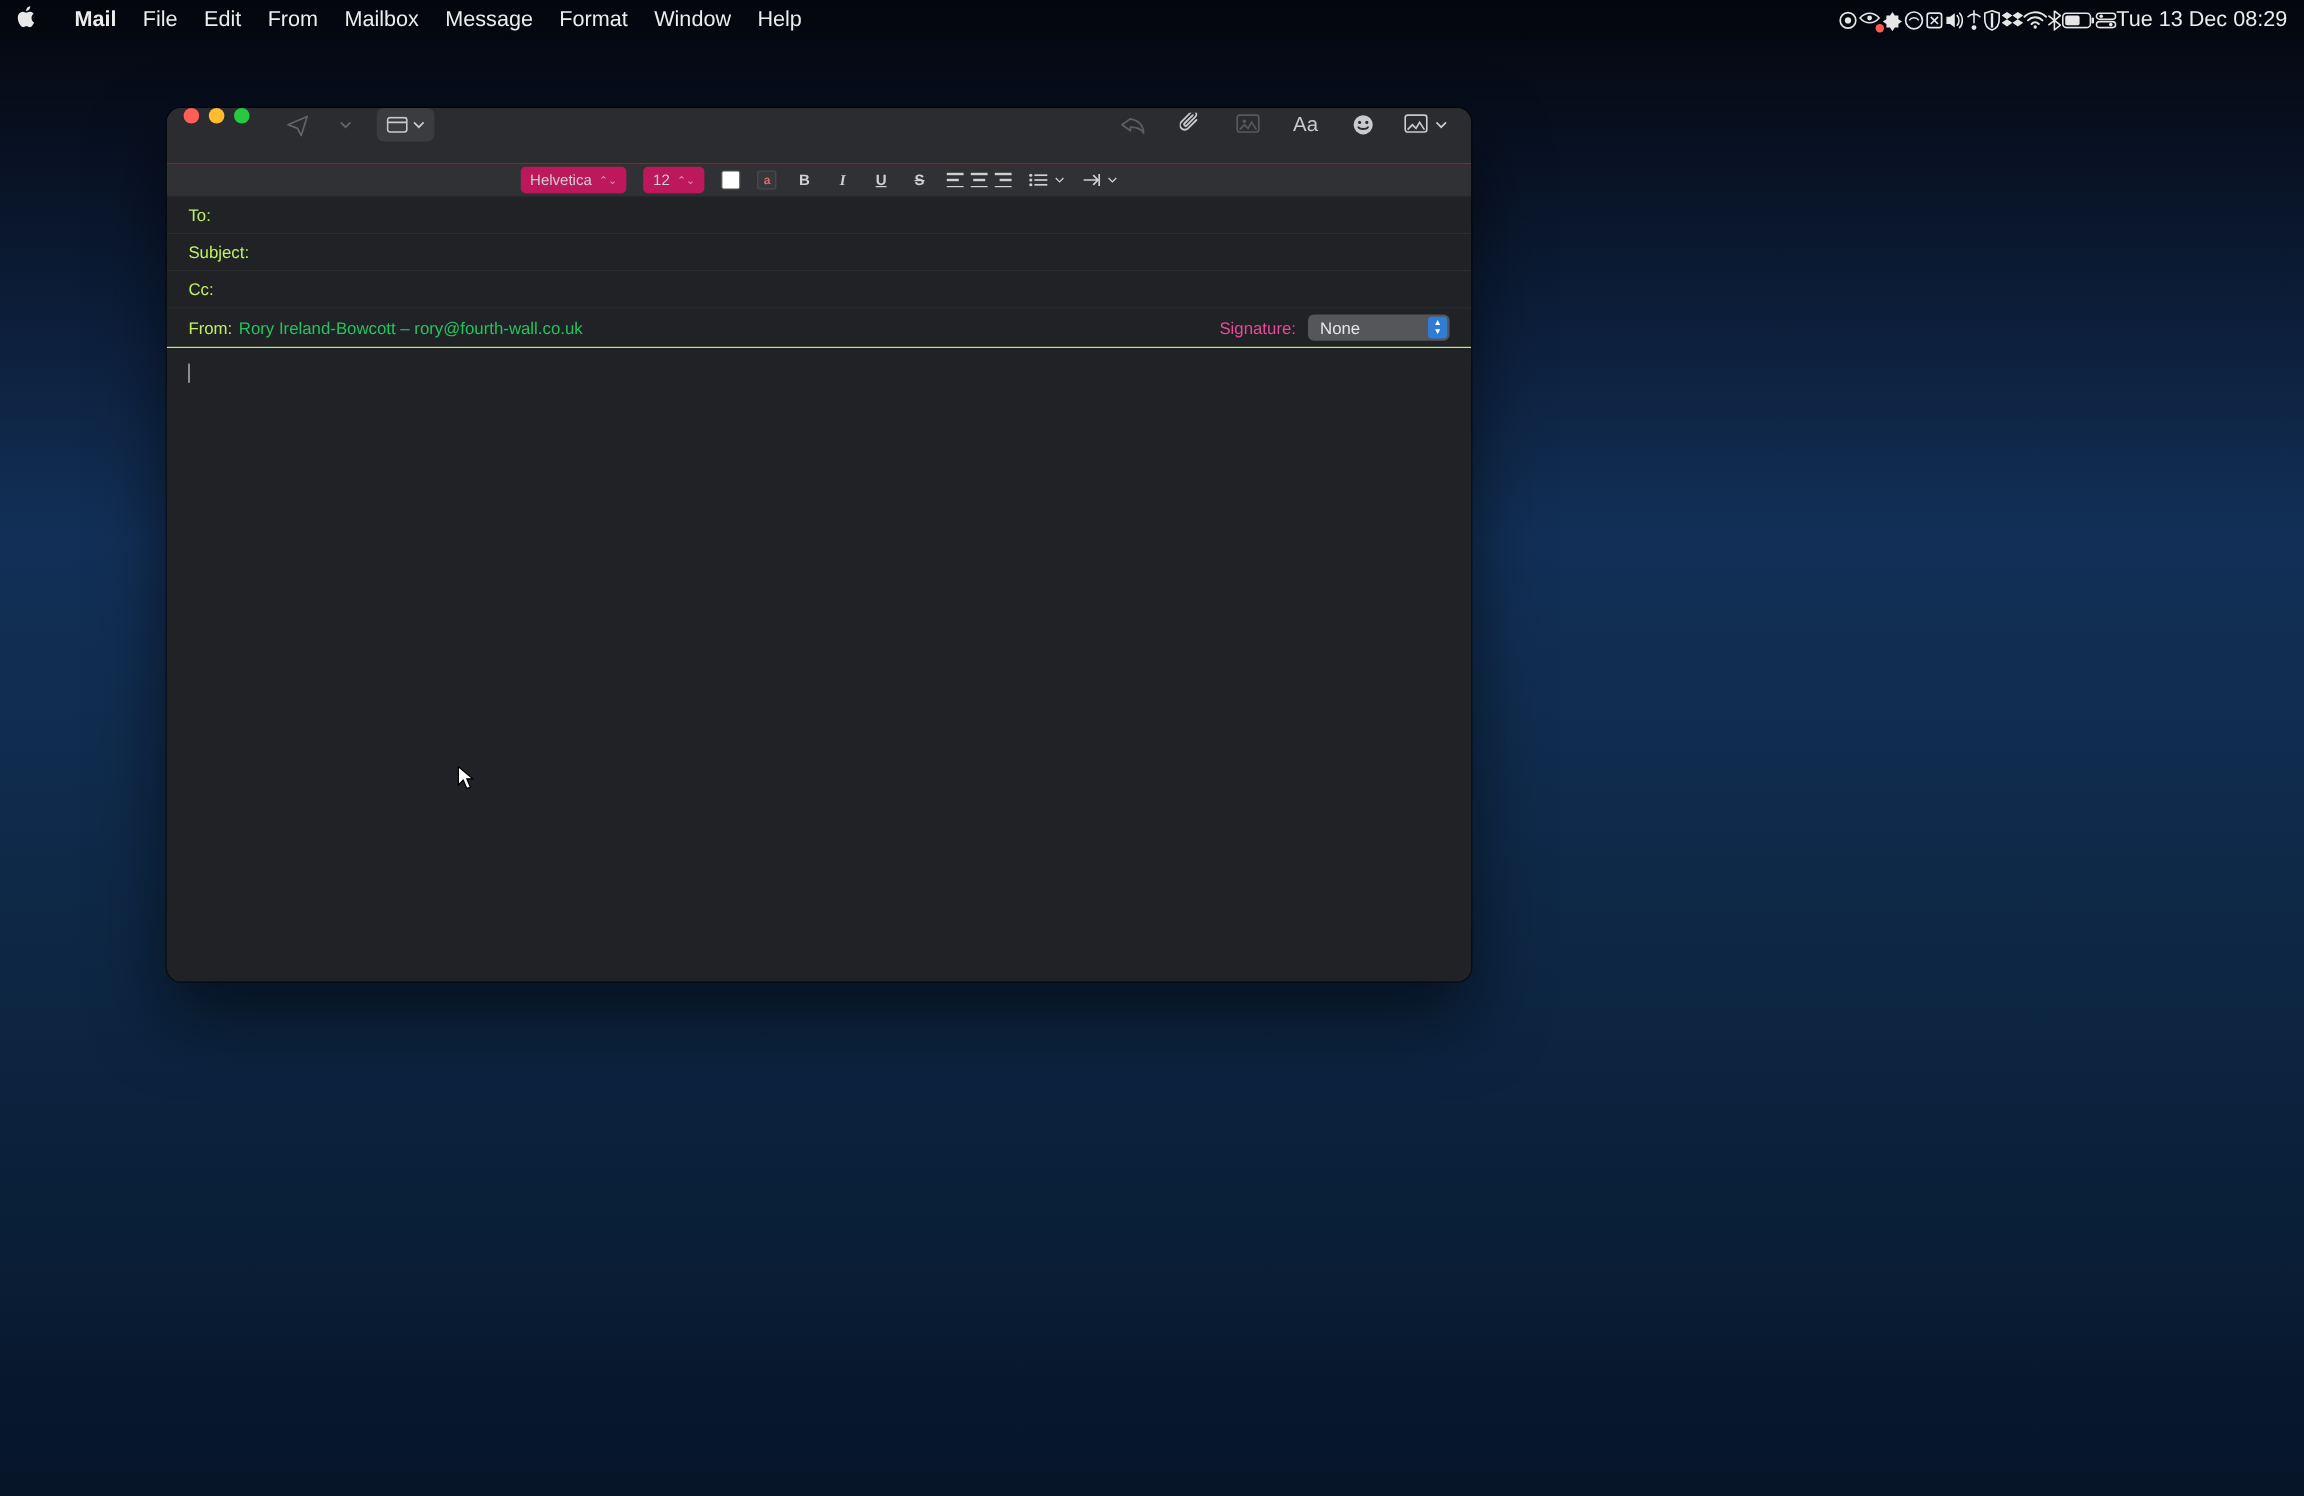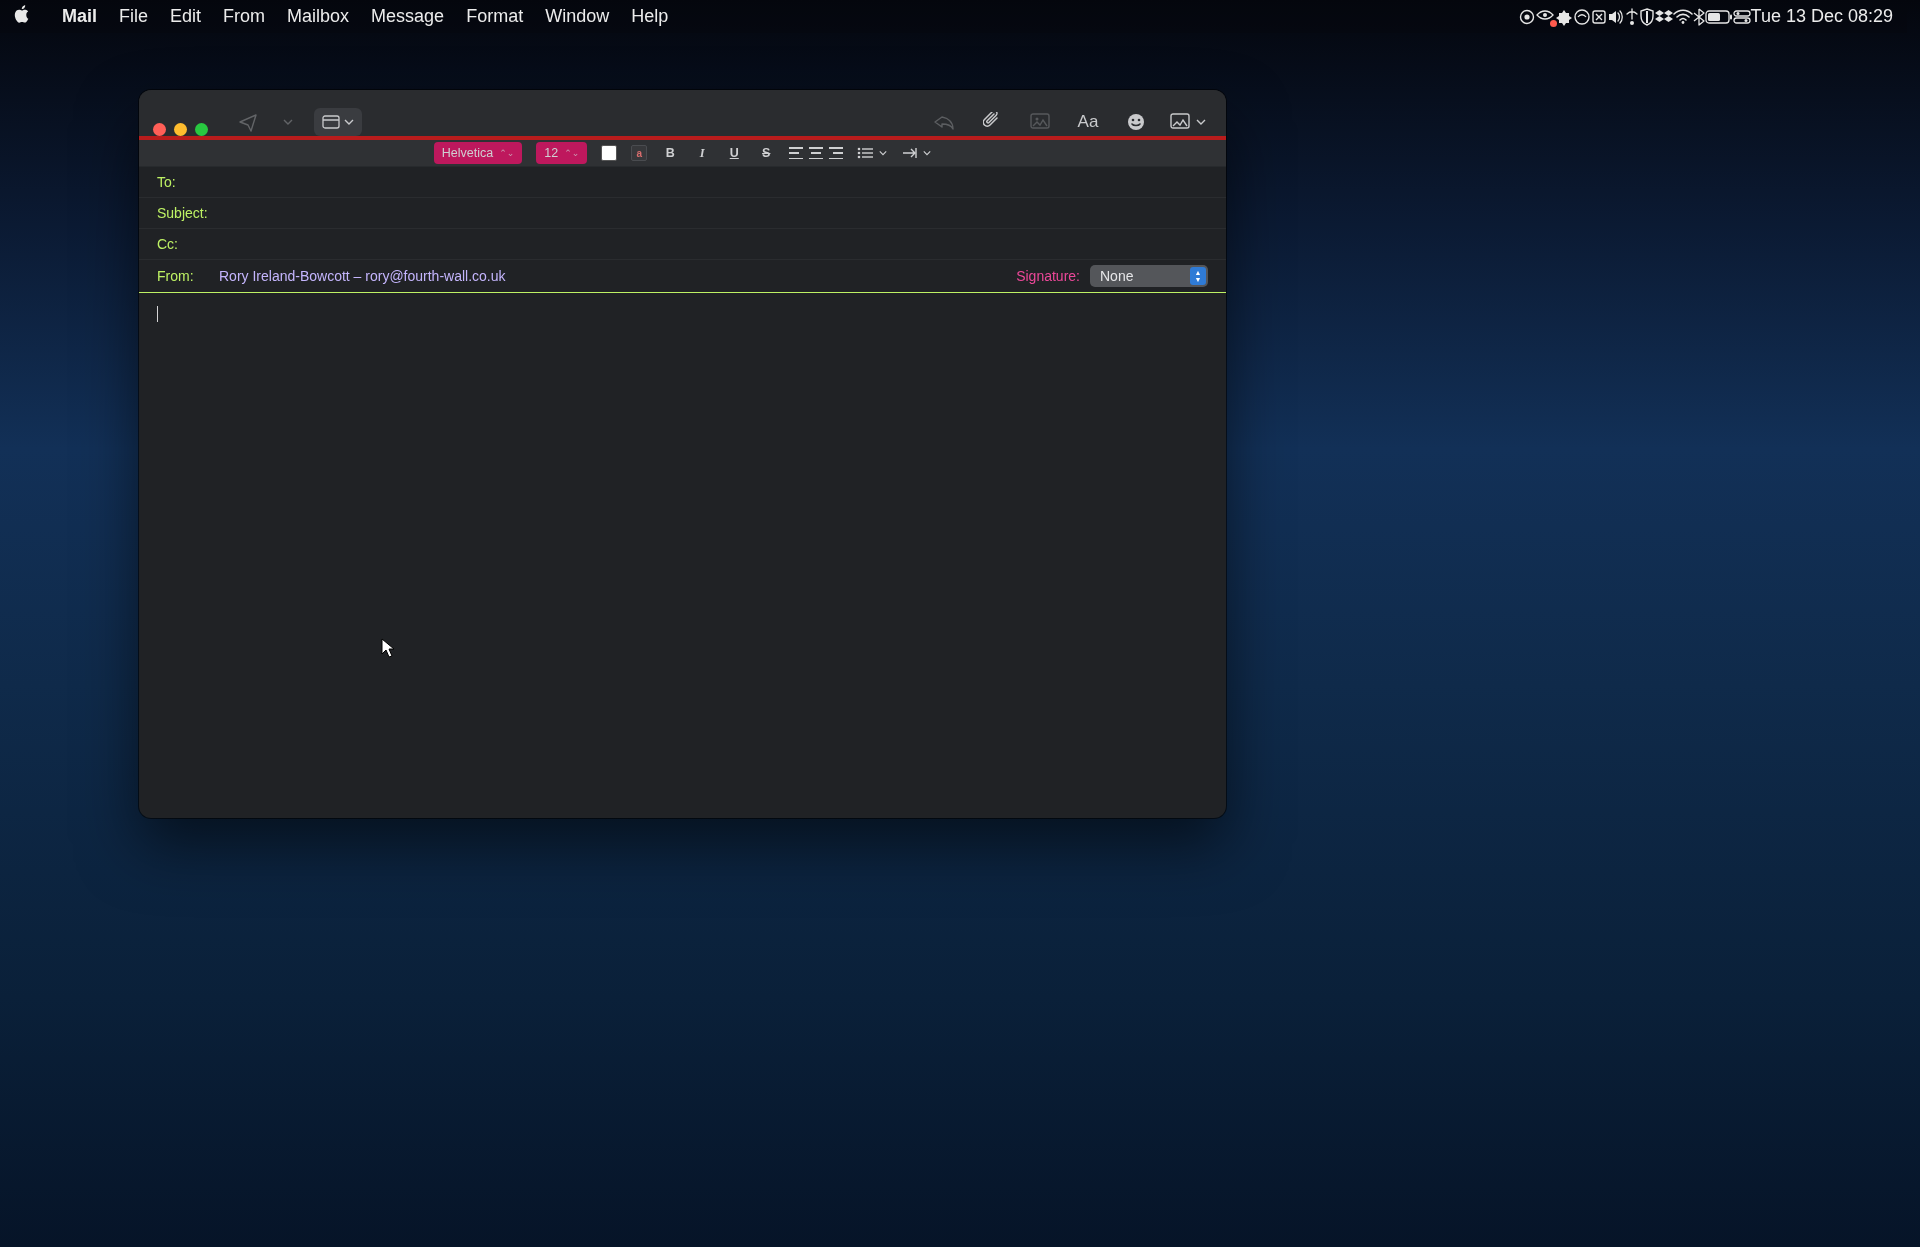--- a/index.html
+++ b/index.html
@@ -9,21 +9,21 @@
       #04060d 0%,
       #0b1a33 18%,
       #123057 36%,
       #0f2a4a 55%,
       #0a2039 80%,
       #061428 100%);
     position:relative;
   }
   
   .menubar{
-    position:absolute;top:0;left:0;right:13px;height:33px;
+    position:absolute;top:0;left:0;right:0;height:33px;
     display:flex;
     background:rgba(5,8,14,.55);
     color:#ececec;font-size:18px;
     padding:0 14px;
     box-sizing:border-box;
     justify-content:space-between;
   }
   .menubar-left{display:flex;align-items:center;gap:22px}
   .menubar-left .app{font-weight:700}
   .menubar-left .mi{cursor:default}
@@ -35,22 +35,22 @@
 
   
   .window{
     position:absolute;
     left:139px;top:90px;width:1087px;height:728px;
     background:#202225;border-radius:12px;
     box-shadow:0 28px 60px rgba(0,0,0,.55),0 0 0 1px rgba(0,0,0,.55);
     color:#c9cacc;overflow:hidden;
   }
   .titlebar{
-    height:46px;display:flex;align-items:flex-end;gap:12px;padding:0 14px;
-    border-bottom:4px solid #b91c1c;background:#2a2c2f;
+    height:46px;display:flex;align-items:flex-start;gap:12px;padding:0 14px;
+    border-bottom:1px solid #b91c1c;background:#2a2c2f;
   }
   .traffic{display:flex;gap:8px;margin-right:14px}
   .traffic .dot{width:13px;height:13px;border-radius:50%}
   .dot-close{background:#ff5f57}
   .dot-min{background:#febc2e}
   .dot-max{background:#28c840}
   .tb-btn{display:flex;align-items:center;justify-content:center;min-width:28px;height:28px;border-radius:6px;color:#8d8f92}
   .tb-btn svg{display:block}
   .tb-sep{flex:1}
   .tb-group{display:flex;align-items:center;gap:12px}
@@ -76,21 +76,21 @@
   .align-ic{width:14px;height:12px;display:flex;flex-direction:column;justify-content:space-between}
   .align-ic span{height:1.5px;background:#cfd0d2;display:block}
   .align-left span:nth-child(2){width:70%}
   .align-center span:nth-child(2){width:70%;align-self:center}
   .align-right span:nth-child(2){width:70%;align-self:flex-end}
 
   
   .fields{}
   .field-row{display:flex;align-items:center;height:30px;padding:0 18px;border-bottom:1px solid #2a2c2f;font-size:14px}
   .field-label{color:#bef264;min-width:66px}
-  .field-val{color:#c4b5fd;margin-left:20px}
+  .field-val{color:#22c55e;margin-left:0}
   .field-input{flex:1}
   .from-row{display:flex;align-items:center;height:32px;padding:0 18px;border-bottom:1px solid #bef264;font-size:14px}
   .from-row .field-label{min-width:42px}
   .from-row .spacer{flex:1}
   .sig-label{color:#ec4899;margin-right:10px}
   .sig-select{
     background:#54565a;border-radius:5px;display:flex;align-items:center;
     height:22px;padding:0 22px 0 10px;color:#e6e6e8;position:relative;min-width:86px
   }
   .sig-select .stepper{

